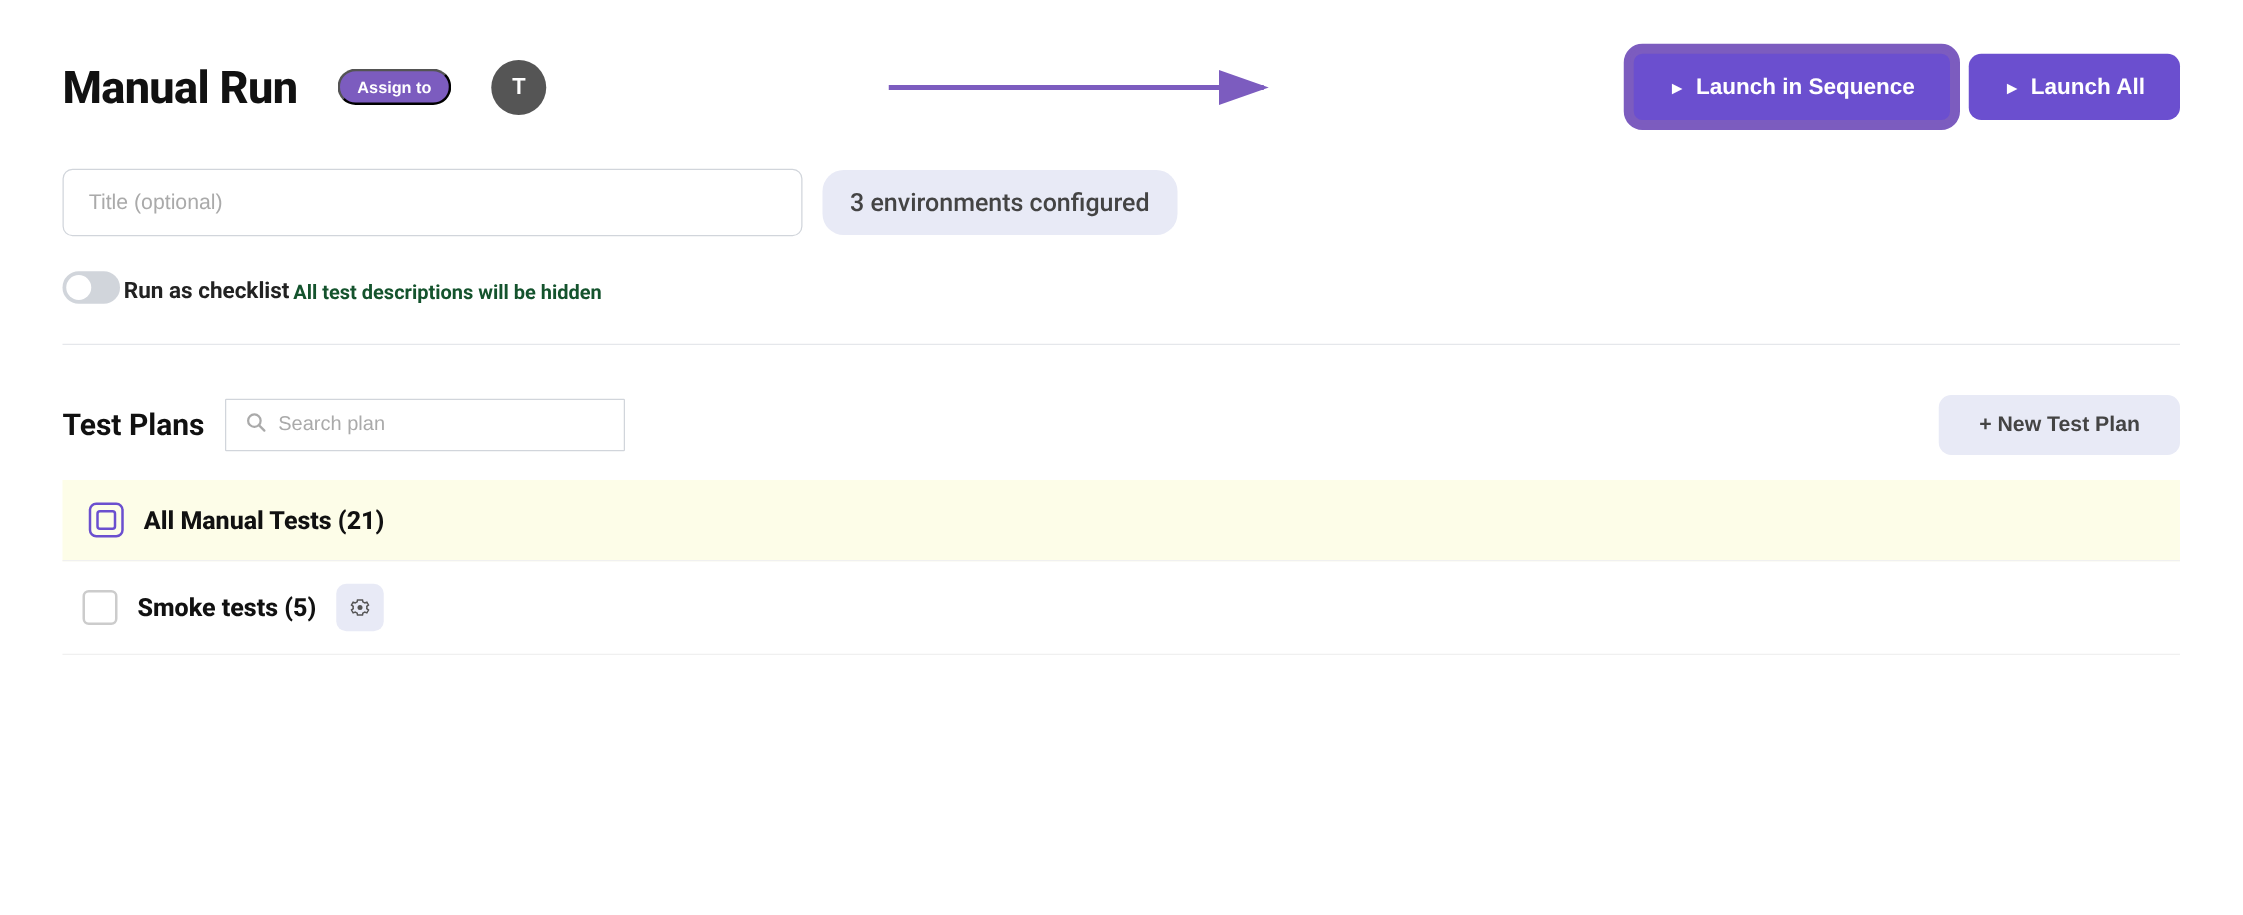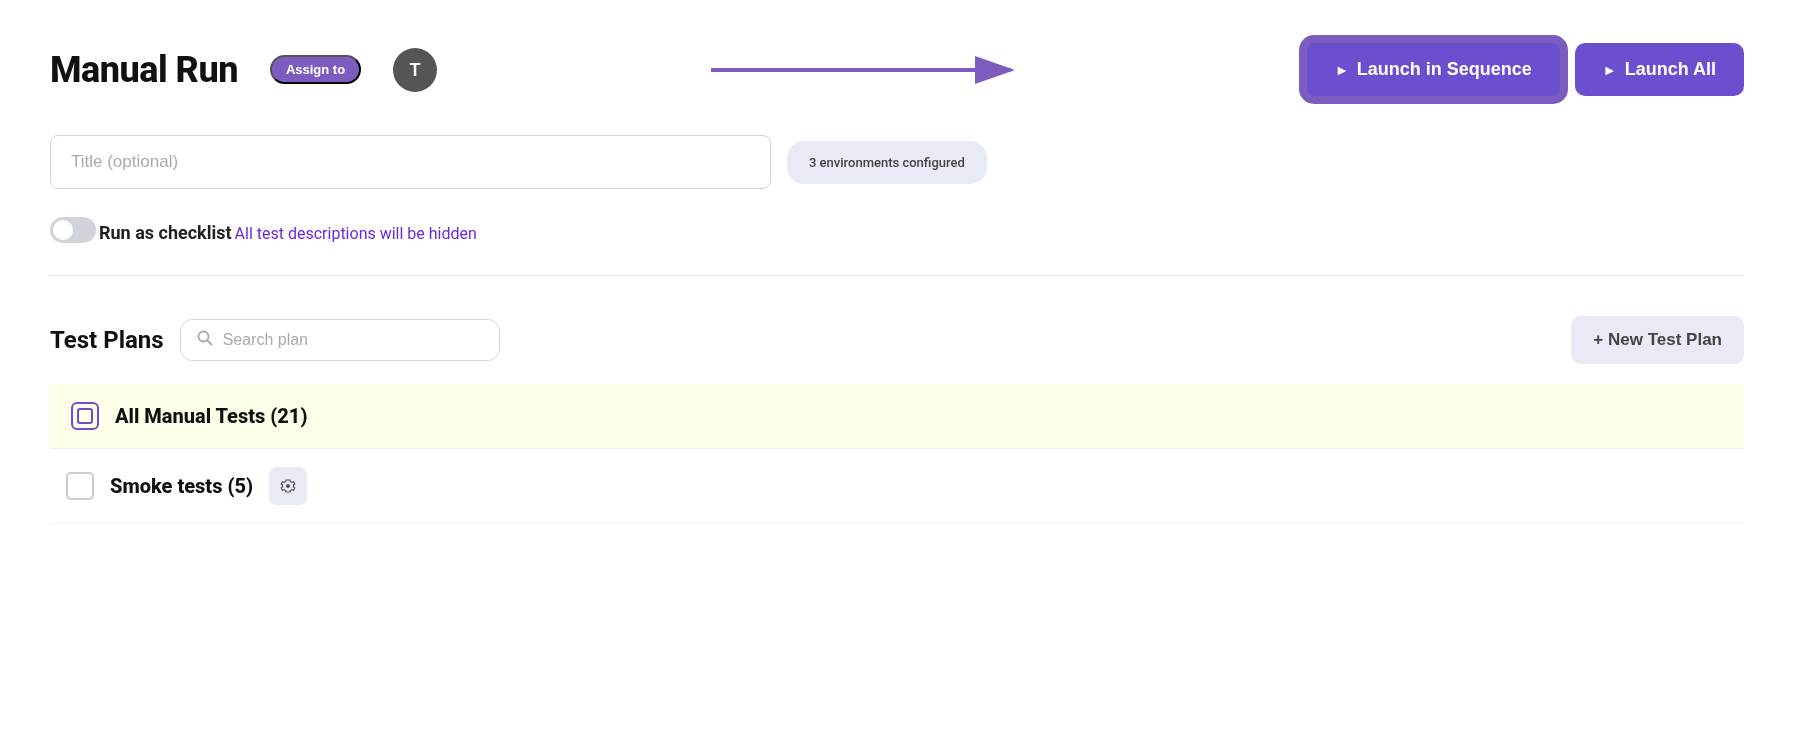--- a/index.html
+++ b/index.html
@@ -98,38 +98,38 @@
 
     
     .title-row {
       display: flex;
       align-items: center;
       gap: 16px;
       margin-bottom: 28px;
     }
 
     .title-input {
-      width: 721px;
+      width: 592px;
       padding: 16px 20px;
       border: 1.5px solid #d1d5db;
       border-radius: 8px;
       font-size: 17px;
       color: #999;
       outline: none;
       background: white;
     }
 
     .title-input::placeholder {
       color: #aaa;
     }
 
     .env-badge {
       background-color: #e8eaf6;
       color: #444;
-      font-size: 13px;
+      font-size: 20px;
       font-weight: 500;
       padding: 14px 22px;
       border-radius: 17px;
     }
 
     
     .checklist-row {
       display: flex;
       align-items: flex-end;
       gap: 3px;
@@ -160,22 +160,22 @@
     }
 
     .checklist-label {
       font-size: 18px;
       font-weight: 700;
       color: #222;
     }
 
     .checklist-sublabel {
       font-size: 16px;
-      color: #6d28d9;
-      font-weight: 400;
+      color: #14532d;
+      font-weight: 700;
     }
 
     
     .test-plans-header {
       display: flex;
       align-items: center;
       gap: 16px;
       margin-bottom: 20px;
     }
 
@@ -183,21 +183,21 @@
       font-size: 24px;
       font-weight: 700;
       color: #111;
     }
 
     .search-container {
       display: flex;
       align-items: center;
       gap: 10px;
       border: 1.5px solid #d1d5db;
-      border-radius: 12px;
+      border-radius: 1px;
       padding: 10px 16px;
       width: 320px;
       background: white;
     }
 
     .search-icon-svg {
       color: #aaa;
       font-size: 16px;
     }
 
@@ -213,21 +213,21 @@
     .search-input::placeholder {
       color: #aaa;
     }
 
     .new-test-plan-btn {
       margin-left: auto;
       background-color: #e8eaf6;
       color: #444;
       border: none;
       border-radius: 10px;
-      padding: 14px 22px;
+      padding: 14px 32px;
       font-size: 17px;
       font-weight: 600;
       cursor: pointer;
       display: flex;
       align-items: center;
       gap: 8px;
     }
 
     
     .test-plan-list {

